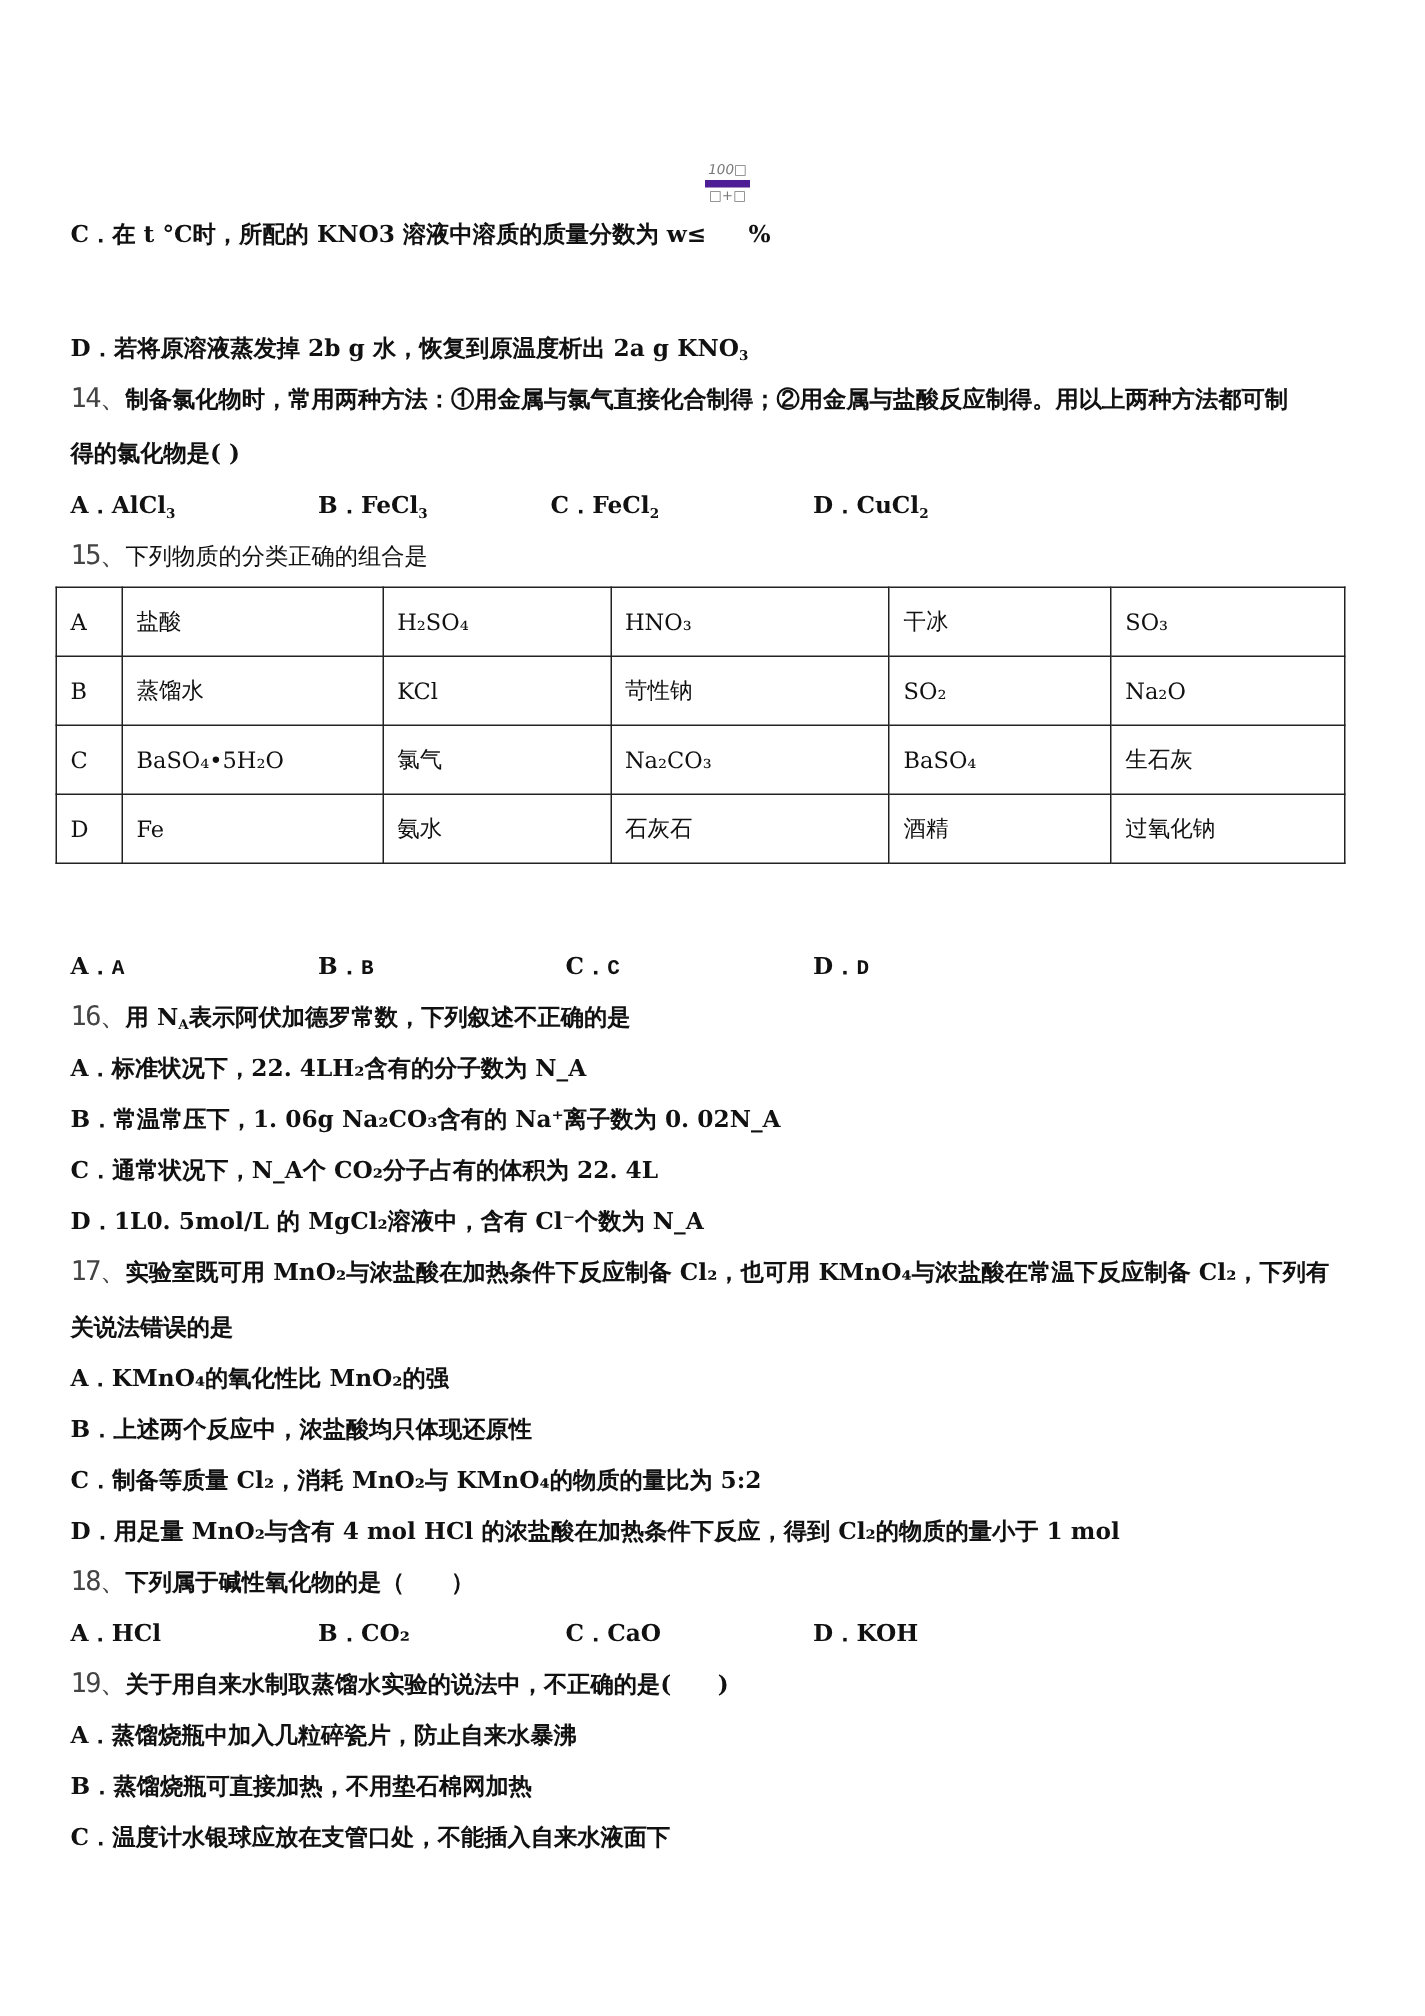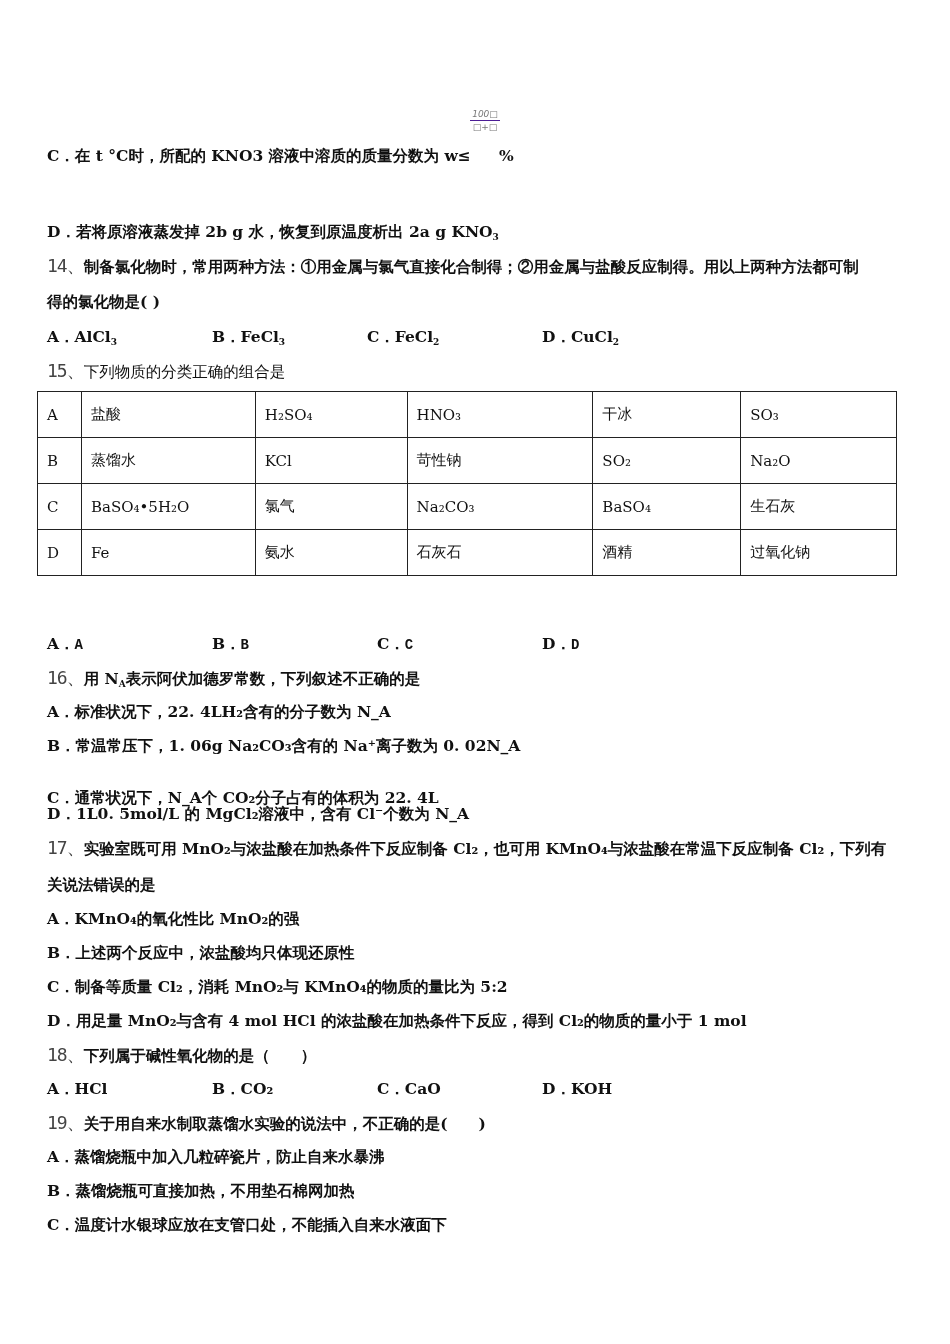--- a/index.html
+++ b/index.html
@@ -9,21 +9,21 @@
     color: #111; font-size: 15px;
   }
   .line { position: absolute; left: 47px; white-space: nowrap; line-height: 20px; font-size: 15.5px; }
   .num { font-family: "DejaVu Sans Mono", "Liberation Mono", monospace; font-weight: normal; color: #444; font-size: 18px; letter-spacing: -1px; }
   .b { font-weight: bold; }
   .sub { font-size: 9px; vertical-align: -3px; }
   .opt-row { position: absolute; left: 47px; white-space: nowrap; line-height: 20px; font-size: 15.5px; }
   .opt { position: absolute; top: 0; white-space: nowrap; }
   .frac { position: absolute; left: 470px; top: 108px; width: 30px; text-align: center;
           font-family: "DejaVu Sans", sans-serif; font-size: 9px; color: #777; line-height: 12px; }
-  .frac .top { border-bottom: 1px solid #4c1d95; font-style: italic; }
+  .frac .top { border-bottom: 5px solid #4c1d95; font-style: italic; }
   table.cls { position: absolute; left: 37px; top: 391px; border-collapse: collapse; width: 860px; }
   table.cls td { border: 1.5px solid #222; height: 45px; padding: 0 0 0 9px; vertical-align: middle;
                  font-family: "DejaVu Serif", "Liberation Serif", serif; font-size: 15px; color: #111; }
   .mono { font-family: "Liberation Mono", "DejaVu Sans Mono", monospace; font-size: 14px; }
 </style>
 </head>
 <body>
 
 <div class="frac">
   <div class="top">100□</div>
@@ -104,21 +104,21 @@
   <span class="opt" style="left:165px;"><span>B．</span><span class="mono">B</span></span>
   <span class="opt" style="left:330px;"><span>C．</span><span class="mono">C</span></span>
   <span class="opt" style="left:495px;"><span>D．</span><span class="mono">D</span></span>
 </div>
 
 <div class="line" style="top:668px;">
   <span class="num">16、</span><span class="b">用 N</span><span class="sub b">A</span><span class="b">表示阿伏加德罗常数，下列叙述不正确的是</span>
 </div>
 <div class="line b" style="top:702px;">A．标准状况下，22. 4LH₂含有的分子数为 N_A</div>
 <div class="line b" style="top:736px;">B．常温常压下，1. 06g  Na₂CO₃含有的 Na⁺离子数为 0. 02N_A</div>
-<div class="line b" style="top:788px;text-align:center;">C．通常状况下，N_A个 CO₂分子占有的体积为 22. 4L</div>
+<div class="line b" style="top:770px;text-align:center;">C．通常状况下，N_A个 CO₂分子占有的体积为 22. 4L</div>
 <div class="line b" style="top:804px;">D．1L0. 5mol/L 的 MgCl₂溶液中，含有 Cl⁻个数为 N_A</div>
 
 <div class="line b" style="top:838px;">
   <span class="num">17、</span><span>实验室既可用 MnO₂与浓盐酸在加热条件下反应制备 Cl₂，也可用 KMnO₄与浓盐酸在常温下反应制备 Cl₂，下列有</span>
 </div>
 <div class="line b" style="top:875px;">关说法错误的是</div>
 <div class="line b" style="top:909px;">A．KMnO₄的氧化性比 MnO₂的强</div>
 <div class="line b" style="top:943px;">B．上述两个反应中，浓盐酸均只体现还原性</div>
 <div class="line b" style="top:977px;">C．制备等质量 Cl₂，消耗 MnO₂与 KMnO₄的物质的量比为 5:2</div>
 <div class="line b" style="top:1011px;">D．用足量 MnO₂与含有 4 mol HCl 的浓盐酸在加热条件下反应，得到 Cl₂的物质的量小于 1 mol</div>

